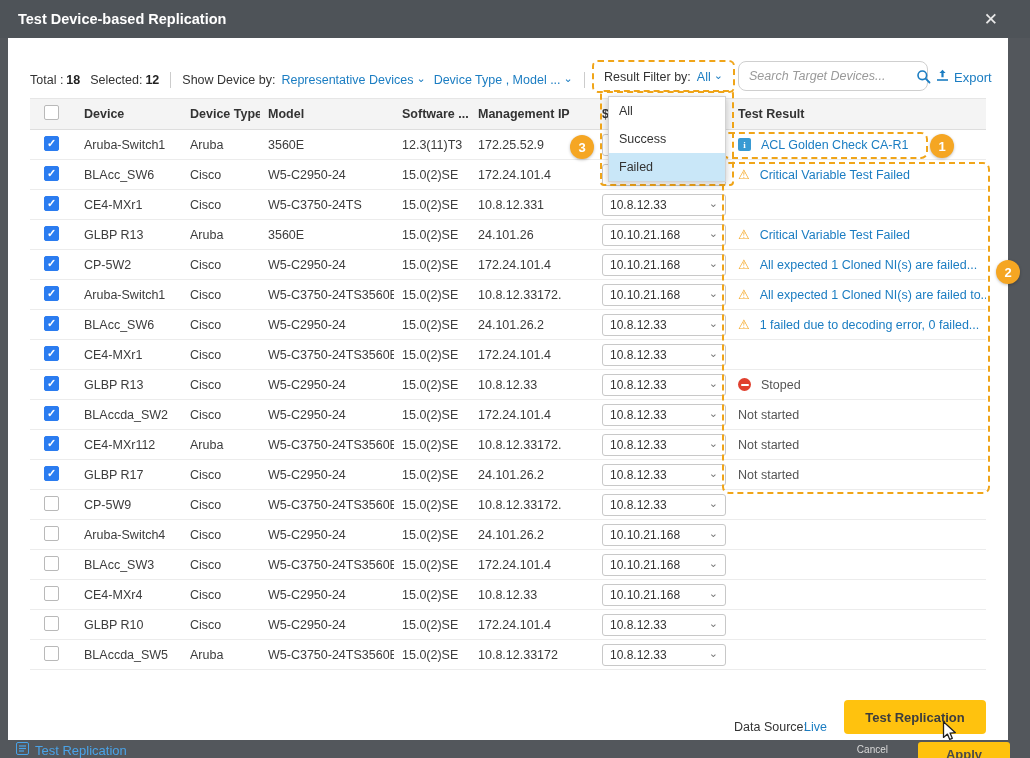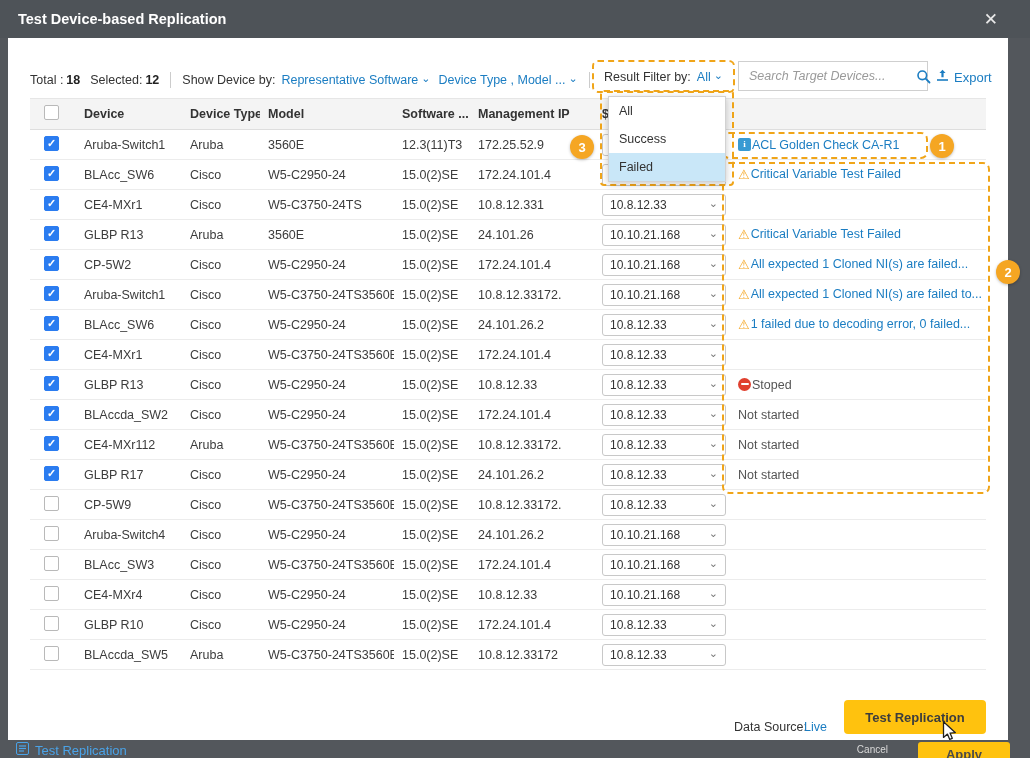--- a/index.html
+++ b/index.html
@@ -23,40 +23,40 @@
   .val { color:#222; font-weight:bold; margin-left:3px; }
   .sp { width:10px; }
   .vdiv { width:1px; height:16px; background:#cccccc; margin:0 11px; }
   .link { color:#1b7dc2; cursor:pointer; display:inline-flex; align-items:center; gap:3px; }
   .chev::after { content:"⌄"; font-size:11px; line-height:8px; position:relative; top:-2px; }
   .chev { color:#1b7dc2; }
   .gap6 { width:6px; } .gap8 { width:8px; }
 
   .filter-box { position:absolute; left:584px; top:22px; height:33px; display:flex; align-items:center; gap:6px; padding:0 10px; border:2px dashed #f0a519; border-radius:6px; background:#fff; z-index:6; cursor:pointer; }
 
-  .search { position:absolute; left:730px; top:23px; width:190px; height:30px; border:1px solid #cfcfcf; border-radius:0; display:flex; align-items:center; background:#fff; }
+  .search { position:absolute; left:730px; top:23px; width:190px; height:30px; border:1px solid #cfcfcf; border-radius:8px; display:flex; align-items:center; background:#fff; }
   .search input { flex:1; border:none; outline:none; font-size:12.5px; font-style:italic; color:#555; padding:0 4px 0 10px; font-family:"Liberation Sans",sans-serif; background:transparent; }
   .search input::placeholder { color:#9a9a9a; font-style:italic; }
   .search-ico { margin-right:8px; display:flex; }
 
   .export { position:absolute; left:928px; top:31px; display:flex; align-items:center; gap:5px; color:#1b7dc2; font-size:13px; cursor:pointer; }
 
   
   .table { margin:0 22px; font-size:12.5px; }
   .tr { display:grid; grid-template-columns:46px 106px 78px 134px 76px 124px 136px 1fr; align-items:center; }
   .thead { background:#f4f4f4; height:32px; border-top:1px solid #e6e6e6; border-bottom:1px solid #dedede; color:#333; font-weight:bold; }
   .row { height:30px; border-bottom:1px solid #ececec; color:#3c3c3c; }
   .td { padding-left:8px; white-space:nowrap; overflow:hidden; }
   .cbc { padding-left:14px; }
   .cb { width:15px; height:15px; border:1px solid #b9b9b9; border-radius:2px; background:#fff; display:inline-block; position:relative; cursor:pointer; }
   .cb.checked { background:#2b7cf0; border-color:#2b7cf0; }
   .cb.checked::after { content:"✓"; color:#fff; font-size:11px; font-weight:bold; position:absolute; left:2px; top:0px; }
   .sel { width:124px; height:22px; border:1px solid #c8c8c8; border-radius:3px; background:#fff; display:flex; align-items:center; justify-content:space-between; padding:0 7px; font-size:12px; color:#333; cursor:pointer; }
   .sel .chev { color:#777; }
-  .result { display:flex; align-items:flex-start; gap:1px; }
+  .result { display:flex; align-items:center; gap:10px; }
   .rtext.blue { color:#1b7dc2; cursor:pointer; }
   .rtext { color:#555; }
   .icon-warn::before { content:"⚠"; color:#f5a623; font-size:13px; }
   .icon-info { width:13px; height:13px; min-width:13px; background:#389ad3; border-radius:2px; color:#fff; font-size:9px; font-weight:bold; display:inline-flex; align-items:center; justify-content:center; font-family:"Liberation Serif",serif; }
   .icon-info::before { content:"i"; }
   .icon-stop { width:13px; height:13px; min-width:13px; background:#e0402f; border-radius:50%; position:relative; display:inline-block; }
   .icon-stop::before { content:""; position:absolute; left:2.5px; top:5.5px; width:8px; height:2px; background:#fff; border-radius:1px; }
 
   
   .mfooter { position:absolute; right:22px; bottom:6px; display:flex; align-items:flex-end; gap:3px; font-size:12.5px; }
@@ -106,21 +106,21 @@
   <div class="toolbar">
     <span class="lbl">Total :</span>
     <span class="val">18</span>
     <span class="sp"></span>
     <span class="lbl">Selected:</span>
     <span class="val">12</span>
     <span class="vdiv"></span>
     <span class="lbl">Show Device by:</span>
     <span class="gap6"></span>
     <span class="link">
-        <span>Representative Software</span>
+        <span>Representative Devices</span>
         <span class="chev"></span>
       </span>
     <span class="gap8"></span>
     <span class="link">
         <span>Device Type , Model ...</span>
         <span class="chev"></span>
       </span>
     <span class="vdiv"></span>
 
     <div class="filter-box">
@@ -152,20 +152,21 @@
 
   <div class="table">
     <div class="tr thead">
       <span class="td cbc"><span class="cb"></span></span>
       <span class="td">Device</span>
       <span class="td">Device Type</span>
       <span class="td">Model</span>
       <span class="td">Software ...</span>
       <span class="td">Management IP</span>
       <span class="td">$ip</span>
+      <span class="td">Test Result</span>
     </div>
     <div id="tbody">
         <div class="tr row">
     <span class="td cbc"><span class="cb checked"></span></span>
     <span class="td val-cell">Aruba-Switch1</span>
     <span class="td val-cell">Aruba</span>
     <span class="td val-cell">3560E</span>
     <span class="td val-cell">12.3(11)T3</span>
     <span class="td val-cell">172.25.52.9</span>
     <span class="td">

